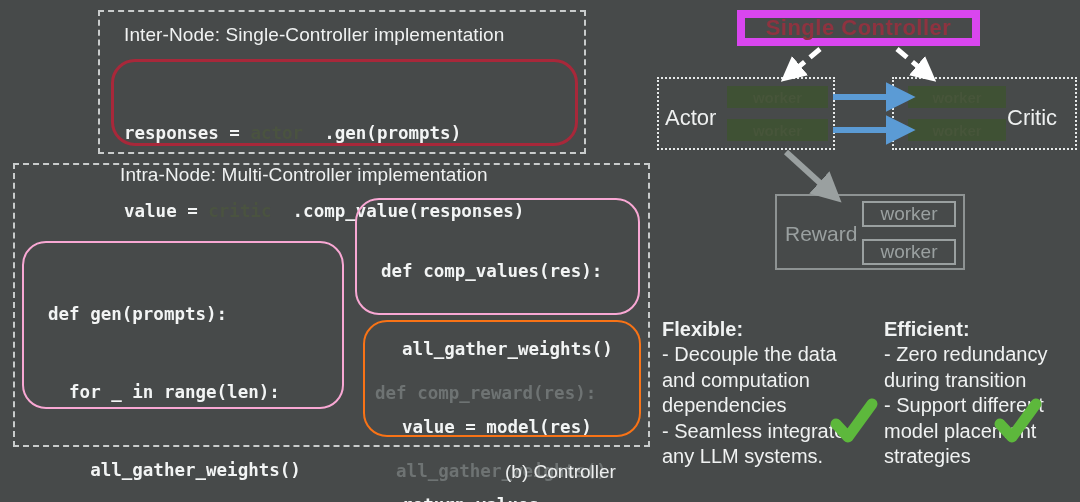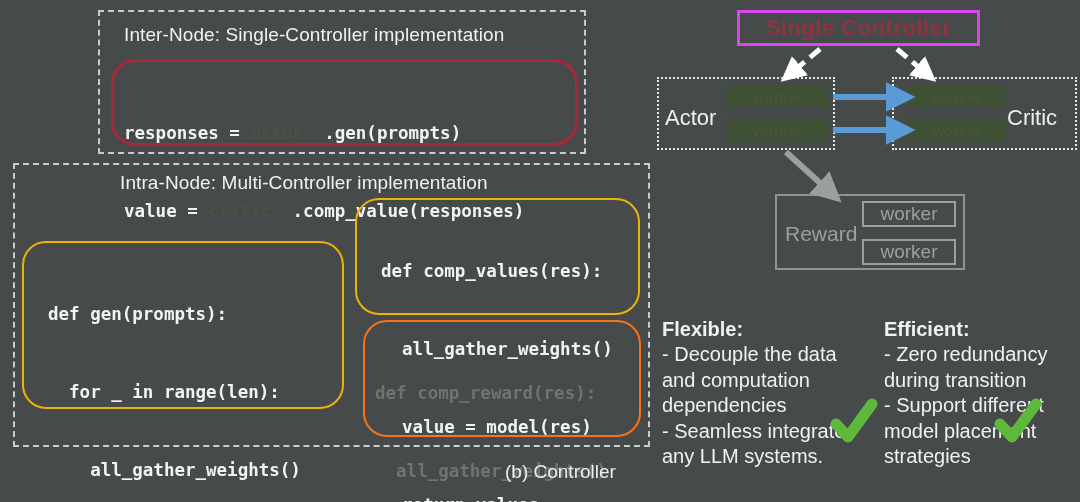--- a/index.html
+++ b/index.html
@@ -34,31 +34,31 @@
     box-sizing:border-box;
     font-family:"DejaVu Sans Mono","Liberation Mono",monospace;
     font-size:17.5px;
     line-height:26px;
     font-weight:bold;
     white-space:pre;
     padding:6px 10px;
     border-radius:24px;
   }
   .codebox.red{ border:3px solid #a8283a; }
-  .codebox.green{ border:2px solid #eab308;padding-left:24px; }
+  .codebox.green{ border:2px solid #f9a8d4;padding-left:24px; }
   .codebox.gray{ border:2px solid #f97316; }
 
   .c-main{color:#f2f4f4;}
   .c-dim{color:#6e7373;}
   .c-hidden{color:#4a5340;}
 
   
   .ctrl-box{
     position:absolute;
-    border:3px solid #d946ef;
+    border:8px solid #d946ef;
     box-sizing:border-box;
     display:flex;align-items:center;justify-content:center;
     font-size:22px;font-weight:bold;
     color:#8e3340;
     letter-spacing:.5px;
   }
   .dotbox{
     position:absolute;
     border:2px dotted #e6e9e9;
     box-sizing:border-box;
@@ -129,21 +129,21 @@
 
   <div class="panel" style="left:98px;top:10px;width:488px;height:144px;"></div>
   <div class="panel-title" style="left:124px;top:24px;">Inter-Node: Single-Controller implementation</div>
 
   <div class="codebox red" style="left:111px;top:59px;width:467px;height:87px;">
     <div><span class="c-main">responses = </span><span class="c-hidden">actor</span><span class="c-main">  .gen(prompts)</span></div>
     <div><span class="c-main">value = </span><span class="c-hidden">critic</span><span class="c-main">  .comp_value(responses)</span></div>
   </div>
 
   <div class="panel" style="left:13px;top:163px;width:637px;height:284px;"></div>
-  <div class="panel-title" style="left:120px;top:172px;">Intra-Node: Multi-Controller implementation</div>
+  <div class="panel-title" style="left:120px;top:164px;">Intra-Node: Multi-Controller implementation</div>
 
   <div class="codebox green" style="left:22px;top:241px;width:322px;height:168px;">
     <div class="c-main">def gen(prompts):</div>
     <div class="c-main">  for _ in range(len):</div>
     <div class="c-main">    all_gather_weights()</div>
     
     
     
   </div>
 

